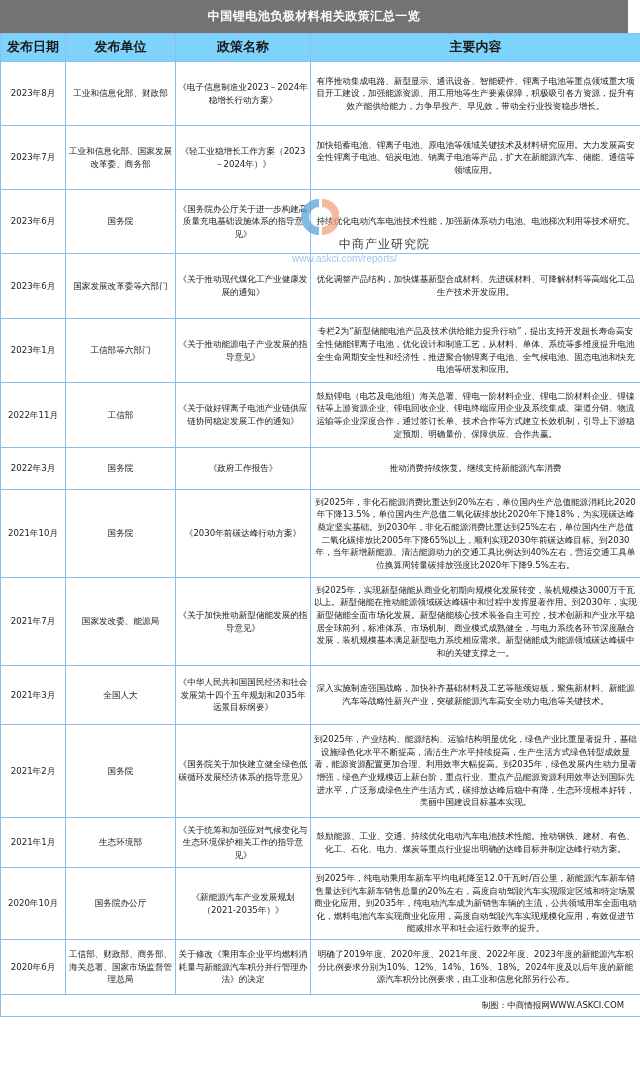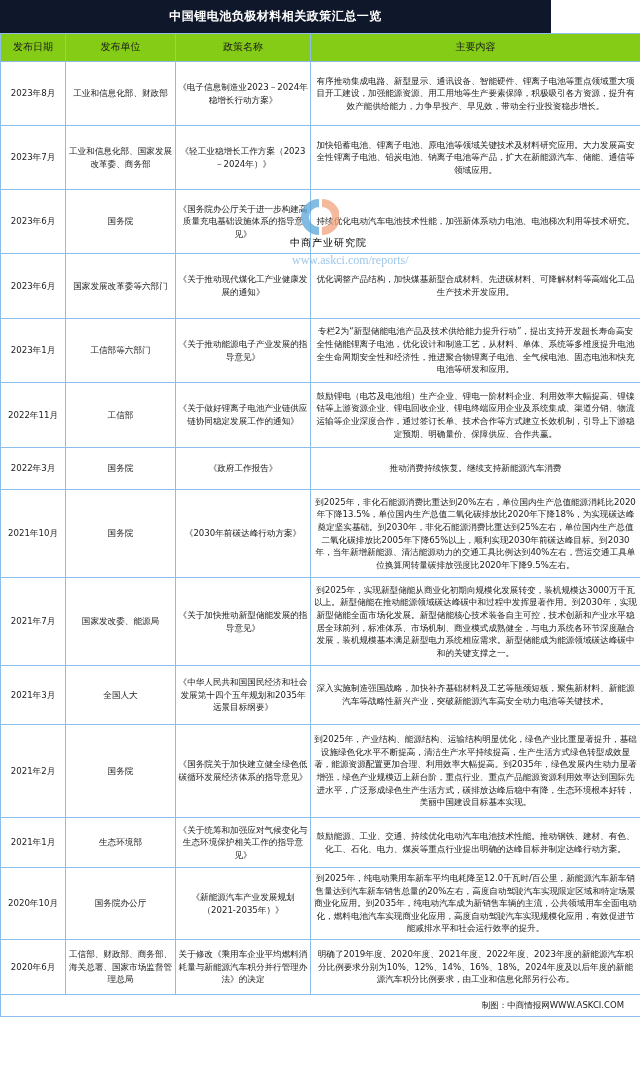--- a/index.html
+++ b/index.html
@@ -1,35 +1,35 @@
 <!DOCTYPE html>
 <html><head>
   <meta charset="utf-8">
   <style>
     html, body { margin:0; padding:0; background:#ffffff; }
     body { width:640px; height:1080px; overflow:hidden; position:relative;
       font-family:"DejaVu Sans","Liberation Sans",sans-serif; color:#222; }
-    .title-bar { position:absolute; left:0; top:0; width:551px; height:33px;
-      background:#0f172a; color:#fff; font-size:12px; font-weight:bold;
+    .title-bar { position:absolute; left:0; top:0; width:628px; height:33px;
+      background:#737373; color:#fff; font-size:12px; font-weight:bold;
       display:flex; align-items:center; justify-content:center; letter-spacing:0.5px; }
     table.policy { position:absolute; left:0; top:33px; width:640px; border-collapse:collapse; table-layout:fixed; }
     table.policy col.c1 { width:65px; }
     table.policy col.c2 { width:110px; }
     table.policy col.c3 { width:135px; }
     table.policy col.c4 { width:330px; }
     table.policy th, table.policy td {
       border:1px solid #8cbdeb; text-align:center; vertical-align:middle;
       font-size:8.6px; line-height:12.6px; padding:0 2px; overflow:hidden; }
-    table.policy th { background:#84cc16; font-weight:normal; font-size:10px; height:27px; color:#1a1a1a; }
+    table.policy th { background:#7dd3fc; font-weight:bold; font-size:13px; height:27px; color:#1a1a1a; }
     table.policy td.content { text-align:center; padding:0 3px; }
     table.policy tr.footer td { text-align:right; font-size:8.5px; height:21px; padding-right:16px; border-left:1px solid #8cbdeb; }
     .watermark { position:absolute; left:290px; top:197px; width:130px; height:70px; pointer-events:none; }
     .wm-logo { position:absolute; left:11px; top:0; width:38px; height:40px; }
-    .wm-text { position:absolute; left:0; top:39px; width:140px; font-size:10px; color:#000000; letter-spacing:1px; white-space:nowrap; }
-    .wm-url { position:absolute; left:2px; top:56px; font-size:12px; color:#9ec8ea; white-space:nowrap; font-family:Liberation Serif, serif; }
+    .wm-text { position:absolute; left:0; top:39px; width:140px; font-size:12px; color:#404040; letter-spacing:1px; white-space:nowrap;text-align:right; }
+    .wm-url { position:absolute; left:2px; top:56px; font-size:10px; color:#9ec8ea; white-space:nowrap; font-family:Liberation Sans, sans-serif; }
   </style>
 </head>
 <body>
 
 <div class="title-bar">中国锂电池负极材料相关政策汇总一览</div>
 
 <table class="policy">
   <colgroup>
       <col class="c1">
       <col class="c2">
@@ -72,21 +72,21 @@
     <tr style="height:64px">
       <td>2023年1月</td>
       <td>工信部等六部门</td>
       <td>《关于推动能源电子产业发展的指导意见》</td>
       <td class="content">专栏2为“新型储能电池产品及技术供给能力提升行动”，提出支持开发超长寿命高安全性储能锂离子电池，优化设计和制造工艺，从材料、单体、系统等多维度提升电池全生命周期安全性和经济性，推进聚合物锂离子电池、全气候电池、固态电池和快充电池等研发和应用。</td>
     </tr>
     <tr style="height:65px">
       <td>2022年11月</td>
       <td>工信部</td>
       <td>《关于做好锂离子电池产业链供应链协同稳定发展工作的通知》</td>
-      <td class="content">鼓励锂电（电芯及电池组）生产企业、锂电一阶材料企业、利用效率大幅提高、锂镍钴等上游资源企业、锂电回收企业、锂电终端应用企业及系统集成、渠道分销、物流运输等企业深度合作，通过签订长单、技术合作等方式建立长效机制，引导上下游稳定预期、明确量价、保障供应、合作共赢。</td>
+      <td class="content">鼓励锂电（电芯及电池组）海关总署、锂电一阶材料企业、锂电二阶材料企业、锂镍钴等上游资源企业、锂电回收企业、锂电终端应用企业及系统集成、渠道分销、物流运输等企业深度合作，通过签订长单、技术合作等方式建立长效机制，引导上下游稳定预期、明确量价、保障供应、合作共赢。</td>
     </tr>
     <tr style="height:42px">
       <td>2022年3月</td>
       <td>国务院</td>
       <td>《政府工作报告》</td>
       <td class="content">推动消费持续恢复。继续支持新能源汽车消费</td>
     </tr>
     <tr style="height:88px">
       <td>2021年10月</td>
       <td>国务院</td>

